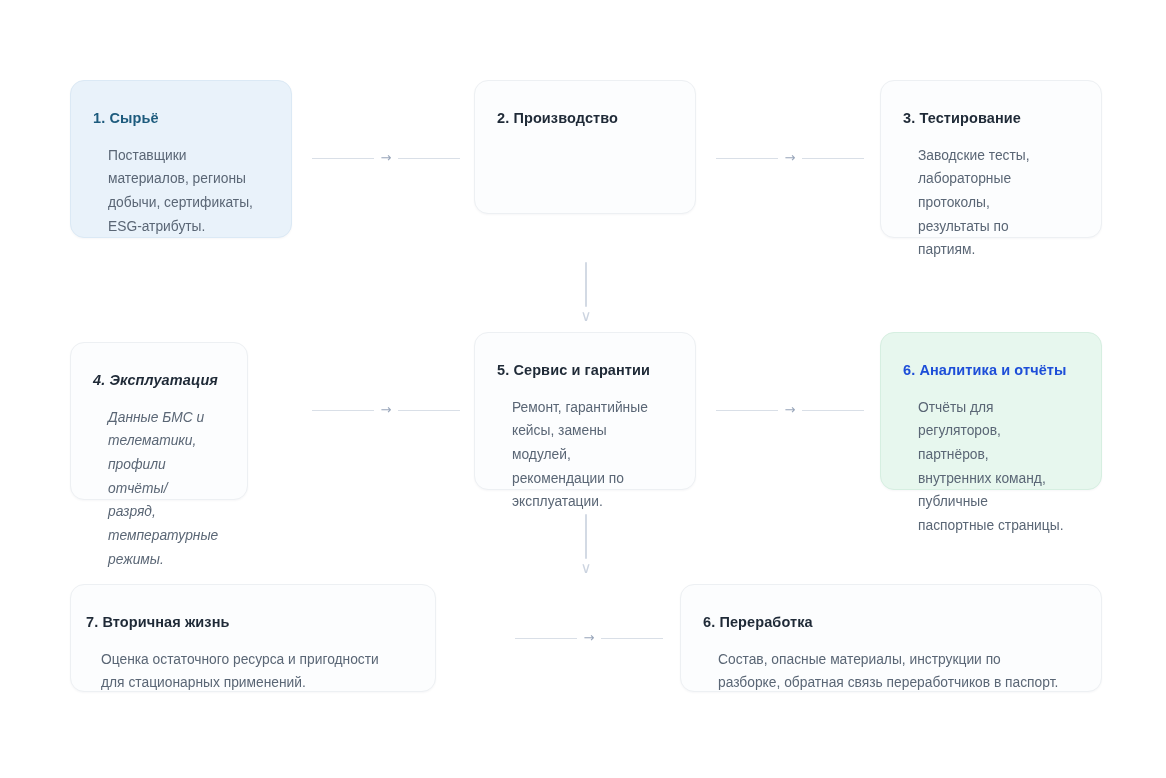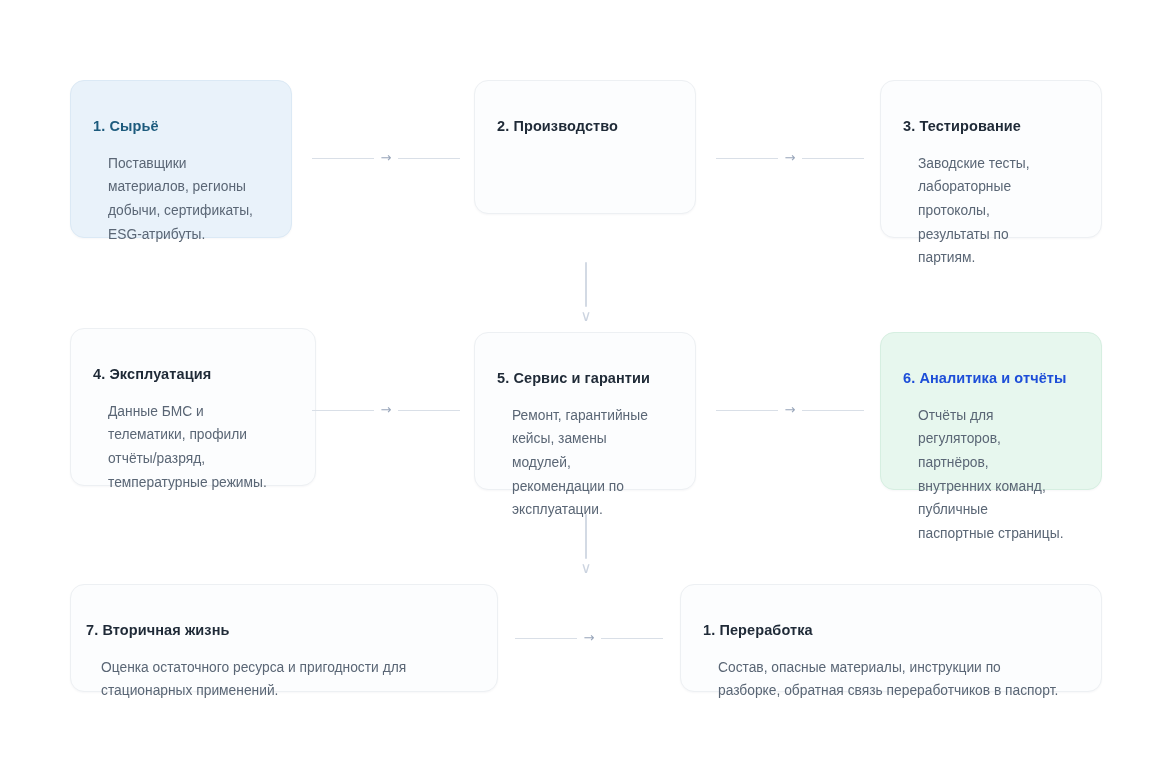--- a/index.html
+++ b/index.html
@@ -38,21 +38,21 @@
   }
   .card.tone-green {
     background: #e7f7ee;
     border-color: #d6efe1;
   }
 
   .card-title {
     font-size: 14.5px;
     font-weight: 700;
     line-height: 1.35;
-    margin: 16px 0 11px 0;
+    margin: 8px 0 11px 0;
     letter-spacing: 0.1px;
     color: #1f2a37;
   }
   .card.tone-blue .card-title {
     color: #1d5b7d;
   }
   .card.tone-green .card-title {
     color: #1d4ed8;
   }
 
@@ -139,21 +139,21 @@
   <div class="card" style="left:880px; top:80px; width:222px; height:158px;">
     <p class="card-title">3. Тестирование</p>
     <p class="card-body">Заводские тесты, лабораторные протоколы, результаты по партиям.</p>
   </div>
 
   <div class="conn-v" style="left:577px; top:262px; width:18px; height:62px;">
     <span class="seg-v"></span>
     <span class="chevron-glyph">∨</span>
   </div>
 
-  <div class="card" style="left:70px; top:328px; width:246px; height:158px;">
+  <div class="card" style="left:70px; top:342px; width:178px; height:158px;font-style:italic;">
     <p class="card-title">4. Эксплуатация</p>
     <p class="card-body">Данные БМС и телематики, профили отчёты/разряд, температурные режимы.</p>
   </div>
 
   <div class="conn-h" style="left:312px; top:397px; width:148px; height:26px;">
     <span class="seg"></span>
     <span class="arrow-glyph">→</span>
     <span class="seg"></span>
   </div>
 
@@ -171,29 +171,29 @@
   <div class="card tone-green" style="left:880px; top:332px; width:222px; height:158px;">
     <p class="card-title">6. Аналитика и отчёты</p>
     <p class="card-body">Отчёты для регуляторов, партнёров, внутренних команд, публичные паспортные страницы.</p>
   </div>
 
   <div class="conn-v" style="left:577px; top:514px; width:18px; height:62px;">
     <span class="seg-v"></span>
     <span class="chevron-glyph">∨</span>
   </div>
 
-  <div class="card" style="left:70px; top:584px; width:428px; height:108px;padding-left:15px;">
+  <div class="card" style="left:70px; top:584px; width:366px; height:108px;padding-left:15px;">
     <p class="card-title">7. Вторичная жизнь</p>
     <p class="card-body">Оценка остаточного ресурса и пригодности для стационарных применений.</p>
   </div>
 
   <div class="conn-h" style="left:515px; top:625px; width:148px; height:26px;">
     <span class="seg"></span>
     <span class="arrow-glyph">→</span>
     <span class="seg"></span>
   </div>
 
   <div class="card" style="left:680px; top:584px; width:422px; height:108px;">
-    <p class="card-title">1. Переработка</p>
+    <p class="card-title">6. Переработка</p>
     <p class="card-body">Состав, опасные материалы, инструкции по разборке, обратная связь переработчиков в паспорт.</p>
   </div>
 
 </div>
 
 </body></html>

